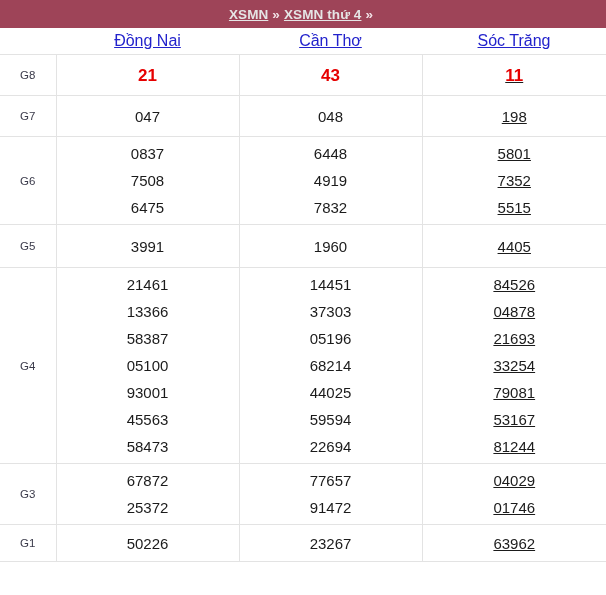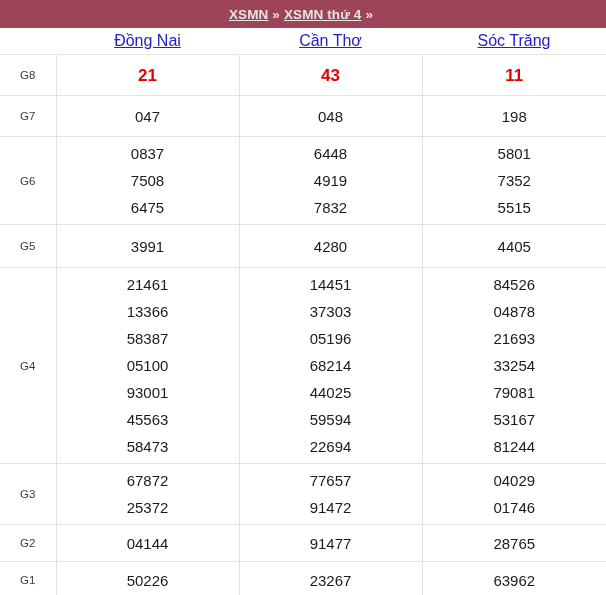--- a/index.html
+++ b/index.html
@@ -101,21 +101,21 @@
     border-left: none;
   }
 
   
   td.nums {
     font-size: 15px;
     color: #1b1b1b;
     line-height: 27px;
     padding: 3px 12px;
   }
-  td.nums.col-edge-right { border-right: none; }
+  td.nums.col-edge-right { border-right: none; text-decoration: underline; }
 
   .num {
     display: block;
     font-size: 15px;
     line-height: 27px;
     white-space: nowrap;
   }
 
   
   tr.row-g8 td.nums .num {
@@ -207,21 +207,21 @@
           <span class="num">5515</span>
         </td>
       </tr>
 
       <tr class="row-g5">
         <td class="prize-label">G5</td>
         <td class="nums">
           <span class="num">3991</span>
         </td>
         <td class="nums">
-          <span class="num">4280</span>
+          <span class="num">1960</span>
         </td>
         <td class="nums col-edge-right">
           <span class="num">4405</span>
         </td>
       </tr>
 
       <tr class="row-g4">
         <td class="prize-label">G4</td>
         <td class="nums">
           <span class="num">21461</span>
@@ -261,32 +261,20 @@
         <td class="nums">
           <span class="num">77657</span>
           <span class="num">91472</span>
         </td>
         <td class="nums col-edge-right">
           <span class="num">04029</span>
           <span class="num">01746</span>
         </td>
       </tr>
 
-      <tr class="row-g2">
-        <td class="prize-label">G2</td>
-        <td class="nums">
-          <span class="num">04144</span>
-        </td>
-        <td class="nums">
-          <span class="num">91477</span>
-        </td>
-        <td class="nums col-edge-right">
-          <span class="num">28765</span>
-        </td>
-      </tr>
 
       <tr class="row-g1">
         <td class="prize-label">G1</td>
         <td class="nums">
           <span class="num">50226</span>
         </td>
         <td class="nums">
           <span class="num">23267</span>
         </td>
         <td class="nums col-edge-right">

